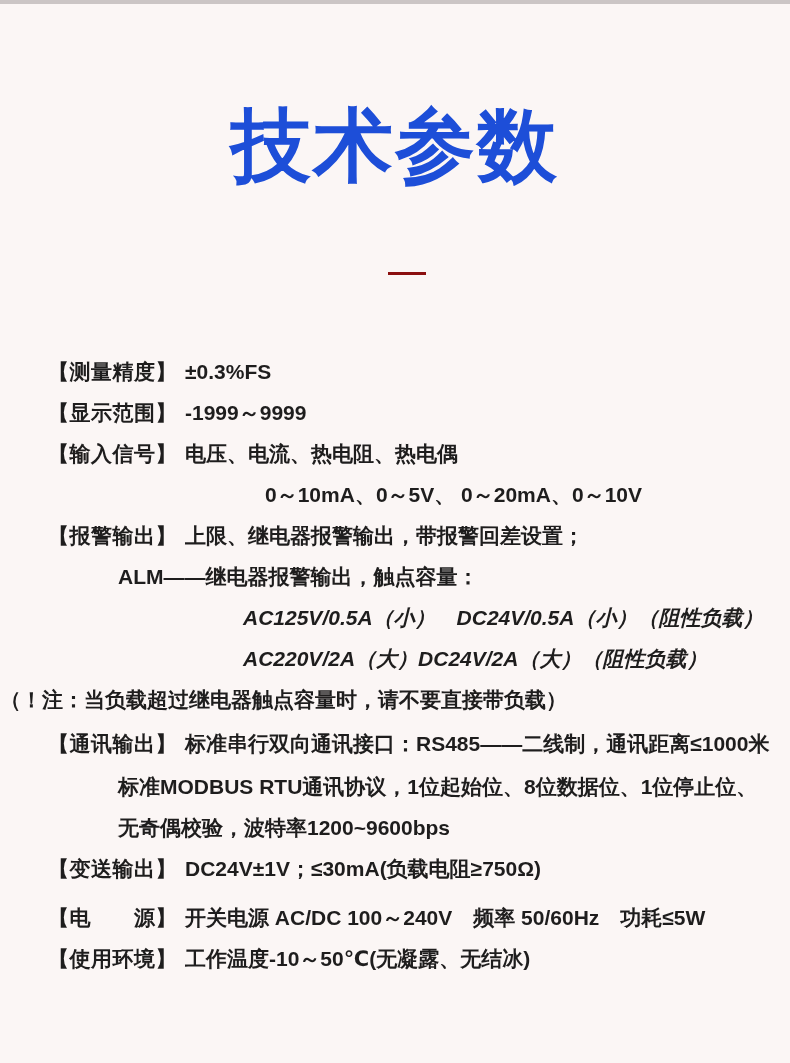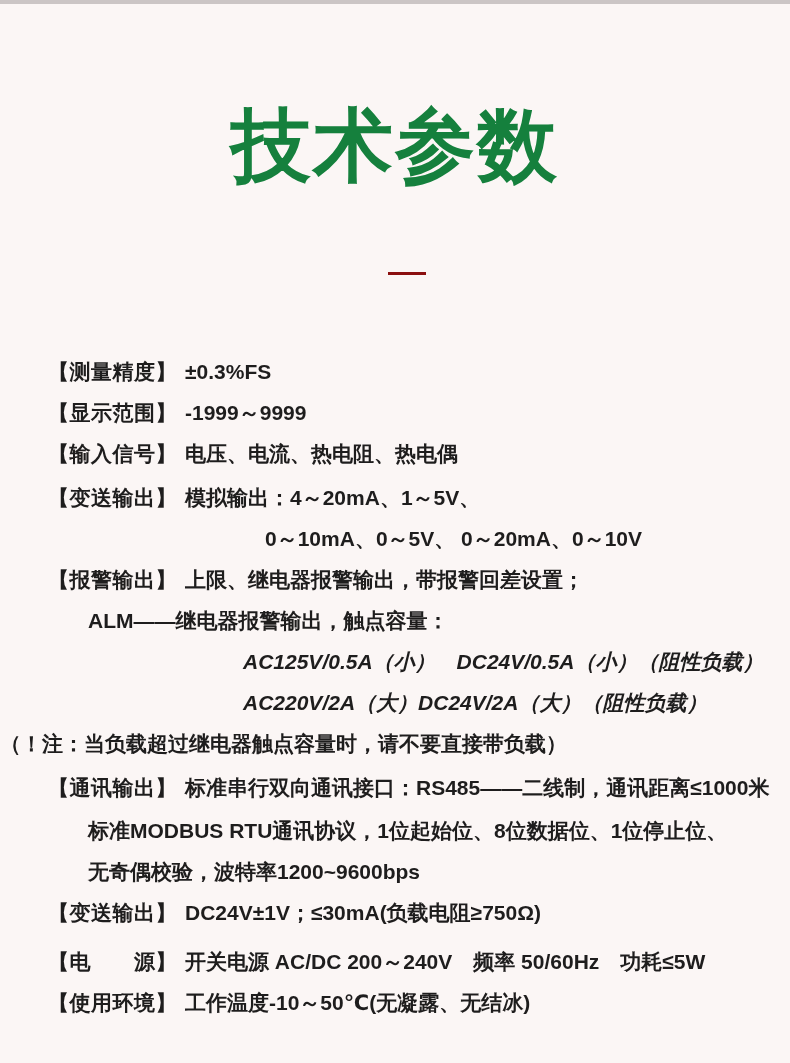--- a/index.html
+++ b/index.html
@@ -11,39 +11,39 @@
     overflow:hidden;
     position:relative;
   }
   .topbar{height:4px;background:#CBC5C5;}
   h1.title{
     margin:100px 0 0 0;
     text-align:center;
     font-size:80px;
     line-height:1.05;
     font-weight:bold;
-    color:#15803d;
+    color:#1d4ed8;
     letter-spacing:2px;
   }
   .divider{
     width:38px;height:3px;background:#8B0F0F;
     margin:84px auto 0 auto;
     transform:translateX(12px);
   }
   .specs{
     margin-top:76px;
     font-size:21px;
     font-weight:bold;
     line-height:41px;
     color:#1E1D1D;
   }
   .row{white-space:nowrap;}
   .row.lbl{padding-left:48px;}
   .row.lbl .text{margin-left:8px;text-align:right;}
-  .row.c1{padding-left:88px;}
+  .row.c1{padding-left:118px;}
   .row.c2{padding-left:243px;font-style:italic;}
   .row.c3{padding-left:265px;}
   .row.note{}
   .mt2{margin-top:2px;}
   .mt3{margin-top:3px;}
   .mt8{margin-top:8px;}
   .label{letter-spacing:0.5px;}
 </style>
 </head>
 <body>
@@ -61,23 +61,20 @@
   </div>
 
   <div class="row lbl">
     <span class="label">【显示范围】</span><span class="text">-1999～9999</span>
   </div>
 
   <div class="row lbl">
     <span class="label">【输入信号】</span><span class="text">电压、电流、热电阻、热电偶</span>
   </div>
 
-  <div class="row lbl mt3">
-    <span class="label">【变送输出】</span><span class="text">模拟输出：4～20mA、1～5V、</span>
-  </div>
 
   <div class="row c3">
     <span class="text">0～10mA、0～5V、 0～20mA、0～10V</span>
   </div>
 
   <div class="row lbl">
     <span class="label">【报警输出】</span><span class="text">上限、继电器报警输出，带报警回差设置；</span>
   </div>
 
   <div class="row c1">
@@ -106,21 +103,21 @@
 
   <div class="row c1">
     <span class="text">无奇偶校验，波特率1200~9600bps</span>
   </div>
 
   <div class="row lbl">
     <span class="label">【变送输出】</span><span class="text">DC24V±1V；≤30mA(负载电阻≥750Ω)</span>
   </div>
 
   <div class="row lbl mt8">
-    <span class="label">【电　　源】</span><span class="text">开关电源 AC/DC 200～240V　频率 50/60Hz　功耗≤5W</span>
+    <span class="label">【电　　源】</span><span class="text">开关电源 AC/DC 100～240V　频率 50/60Hz　功耗≤5W</span>
   </div>
 
 
   <div class="row lbl">
     <span class="label">【使用环境】</span><span class="text">工作温度-10～50℃(无凝露、无结冰)</span>
   </div>
 
 </div>
 
 </body></html>

